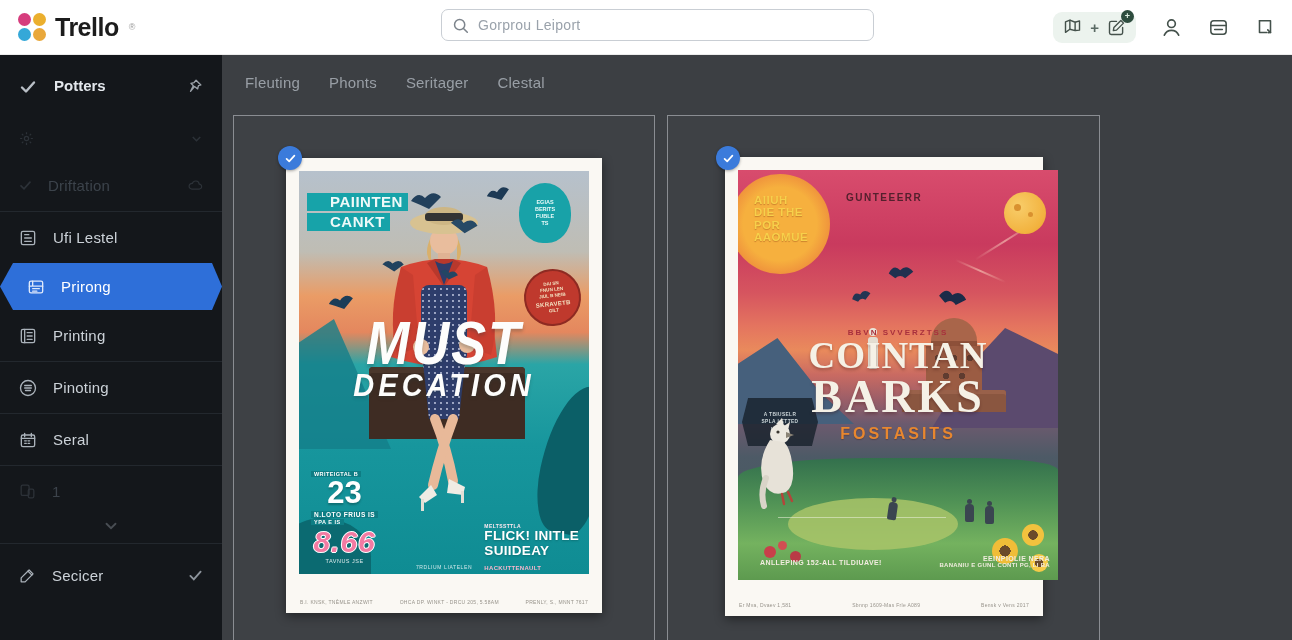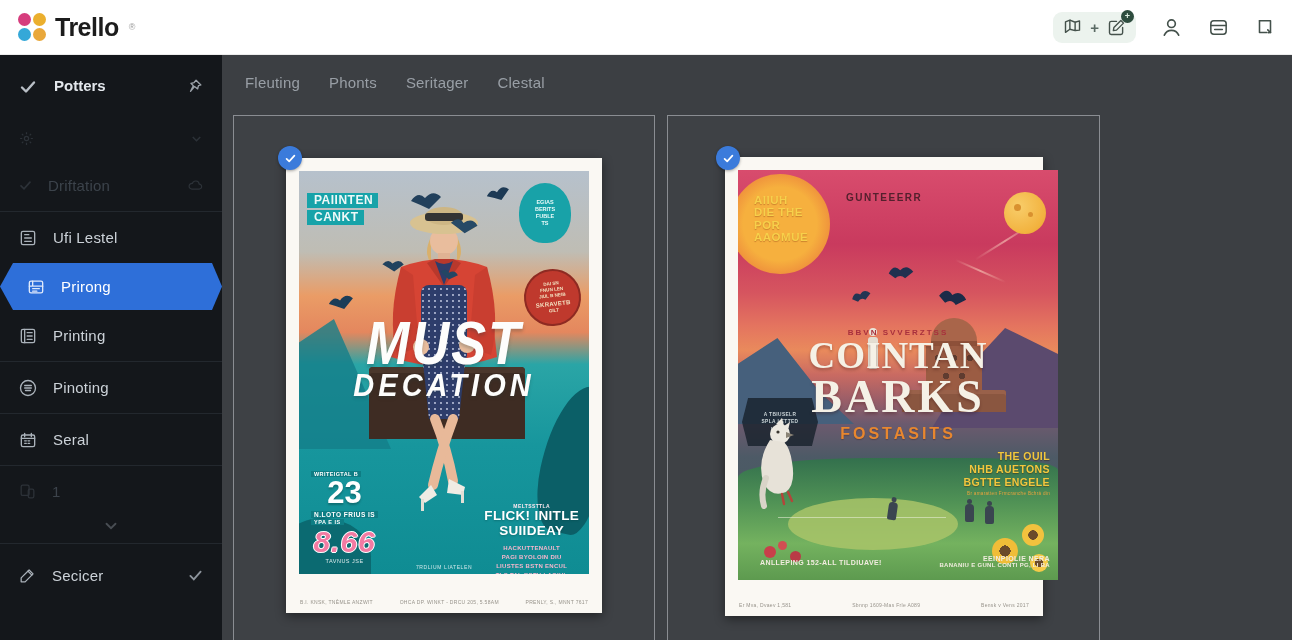--- a/index.html
+++ b/index.html
@@ -81,21 +81,21 @@
   .p1-hill { position:absolute; left:0; top:148px; width:92px; height:130px; background:#147e89; opacity:.8;
              clip-path:polygon(0 100%,0 18%,38% 0,72% 55%,100% 100%); }
   .p1-foliage-l { position:absolute; left:-18px; bottom:-14px; width:90px; height:70px; background:#0b6a71;
                   border-radius:50% 60% 10% 10%; }
   .p1-foliage-r { position:absolute; right:-14px; bottom:40px; width:60px; height:150px; background:#0b5f67;
                   border-radius:60% 20% 30% 40%; transform:rotate(12deg); }
   .p1-bench { position:absolute; left:70px; top:196px; width:156px; height:72px; background:#3e2c23;
               border-radius:4px 4px 0 0; box-shadow:inset 0 6px 0 #4b372c; }
   .p1-chip { position:absolute; left:8px; top:22px; z-index:4; }
   .p1-chip span { display:block; width:max-content; background:#17a3a9; color:#eef9f8; font-weight:bold;
-                  font-size:12px; letter-spacing:.5px; padding:0 5px 1px 7px; margin-bottom:2px; }
+                  font-size:15px; letter-spacing:.5px; padding:0 5px 1px 23px; margin-bottom:2px; }
   .p1-balloon { position:absolute; right:18px; top:12px; width:52px; height:60px; background:#18a2a8;
                 border-radius:50% 50% 46% 46%; z-index:4; display:flex; flex-direction:column;
                 align-items:center; justify-content:center; color:#eafbfa; font-size:5.5px; font-weight:bold;
                 text-align:center; line-height:1.3; }
   .p1-stamp { position:absolute; right:8px; top:98px; width:57px; height:57px; border-radius:50%;
               background:#bf392d; border:2px solid #8e2a22; z-index:4; display:flex; flex-direction:column;
               align-items:center; justify-content:center; color:#f3e0c0; font-size:4.6px; font-weight:bold;
               text-align:center; line-height:1.35; transform:rotate(-6deg); }
   .p1-stamp .big { font-size:6px; letter-spacing:.3px; }
   .bird { position:absolute; z-index:3; }
@@ -108,21 +108,21 @@
   .p1-bl { position:absolute; left:12px; top:300px; z-index:5; color:#fff;text-align:center; }
   .p1-bl .kicker { font-size:5.5px; font-weight:bold; background:#0e7d84; width:max-content;
                    padding:0 3px; letter-spacing:.4px; }
   .p1-bl .num { font-size:31px; font-weight:800; line-height:1.05; text-shadow:0 2px 2px rgba(10,60,60,.4); }
   .p1-bl .chip { font-size:6.5px; font-weight:bold; background:#0e7d84; width:max-content; padding:0 3px;
                  margin-top:1px; letter-spacing:.5px; }
   .p1-bl .chip2 { font-size:5.5px; }
   .p1-price { font-size:30px; font-weight:800; font-style:italic; color:#f27ba3; line-height:1.1;
               text-shadow:-1px 0 #fff,1px 0 #fff,0 -1px #fff,0 1px #fff; letter-spacing:1px; }
   .p1-price-sub { font-size:5.5px; color:rgba(255,255,255,.85); letter-spacing:.5px; }
-  .p1-br { position:absolute; right:10px; top:332px; z-index:5; text-align:center; }
+  .p1-br { position:absolute; right:10px; top:352px; z-index:5; text-align:left; }
   .p1-br .kicker { font-size:5px; color:#ffe9f1; font-weight:bold; letter-spacing:.4px; }
   .p1-br .line-t { font-size:13.5px; font-weight:800; color:#fff; line-height:1.1; letter-spacing:.3px;
                    text-shadow:0 1px 2px rgba(10,60,60,.35); }
   .p1-br .pink { font-size:6px; font-weight:bold; color:#f9b7cd; line-height:1.5; letter-spacing:.3px; }
   .p1-note { position:absolute; left:0; right:0; bottom:4px; text-align:center; font-size:5px;
              color:rgba(255,255,255,.8); z-index:5; letter-spacing:.6px; }
 
   
   .p2-art { position:absolute; left:13px; top:13px; width:320px; height:410px; overflow:hidden;
             background:linear-gradient(180deg,#d84c6d 0%,#c93a5e 18%,#d6555f 30%,#e4745f 38%,
@@ -199,20 +199,27 @@
     <div class="logo-dots">
       <span class="ld1"></span>
         <span class="ld2"></span>
         <span class="ld3"></span>
         <span class="ld4"></span>
     </div>
     <span class="logo-text">Trello</span>
     <span class="logo-tm">®</span>
   </div>
 
+  <div class="searchbar">
+    <svg width="17" height="17" viewBox="0 0 20 20" fill="none" stroke="#7d848c" stroke-width="1.8">
+      <circle cx="9" cy="9" r="6"></circle>
+        <path d="M13.5 13.5L18 18" stroke-linecap="round"></path>
+    </svg>
+    <input type="text" placeholder="Gorprou Leiport" style="">
+  </div>
 
   <div class="topbar-right">
     <div class="icon-pill">
       <svg width="21" height="21" viewBox="0 0 24 24" fill="none" stroke="#44514b" stroke-width="1.6" stroke-linejoin="round">
         <path d="M4 5.5 L9 3.5 L9 14 L4 17.5 Z"></path>
           <path d="M9 3.5 L15 6 L15 15.5 L9 14"></path>
           <path d="M15 6 L20 4.5 V15 L15 15.5"></path>
       </svg>
       <span class="plus-glyph">+</span>
       <span class="compose-wrap">
@@ -533,26 +540,20 @@
           <div class="p2-fence"></div>
         </div>
 
         <div class="p2-titles">
           <div class="p2-redline">BBVN SVVERZTSS</div>
           <div class="p2-t1">COINTAN</div>
           <div class="p2-t2">BARKS</div>
           <div class="p2-sub">FOSTASITS</div>
         </div>
 
-        <div class="p2-yellow">
-          <div class="yl">THE OUIL</div>
-          <div class="yl">NHB AUETONS</div>
-          <div class="yl">BGTTE ENGELE</div>
-          <div class="ys">Br amaratten Frmcranche Bchrá din</div>
-        </div>
 
         <svg class="p2-bird" width="66" height="92" viewBox="0 0 66 92">
           <path d="M30 6 L36 0 L38 8 L44 4 L42 12 Z" fill="#ece8e0"></path>
           <circle cx="34" cy="16" r="10" fill="#ece8e0"></circle>
           <path d="M40 14 l8 3 -8 3 z" fill="#8a8376"></path>
           <circle cx="32" cy="14" r="1.6" fill="#3a3630"></circle>
           <path d="M24 22 Q10 44 18 66 Q26 80 40 74 Q50 66 46 44 Q44 30 38 24 Z" fill="#e7e2d8"></path>
           <path d="M20 60 Q14 74 18 88" stroke="#d9d4c8" stroke-width="6" fill="none" stroke-linecap="round"></path>
           <path d="M36 76 l2 10 M42 74 l4 9" stroke="#b5443a" stroke-width="2.4" stroke-linecap="round"></path>
         </svg>

